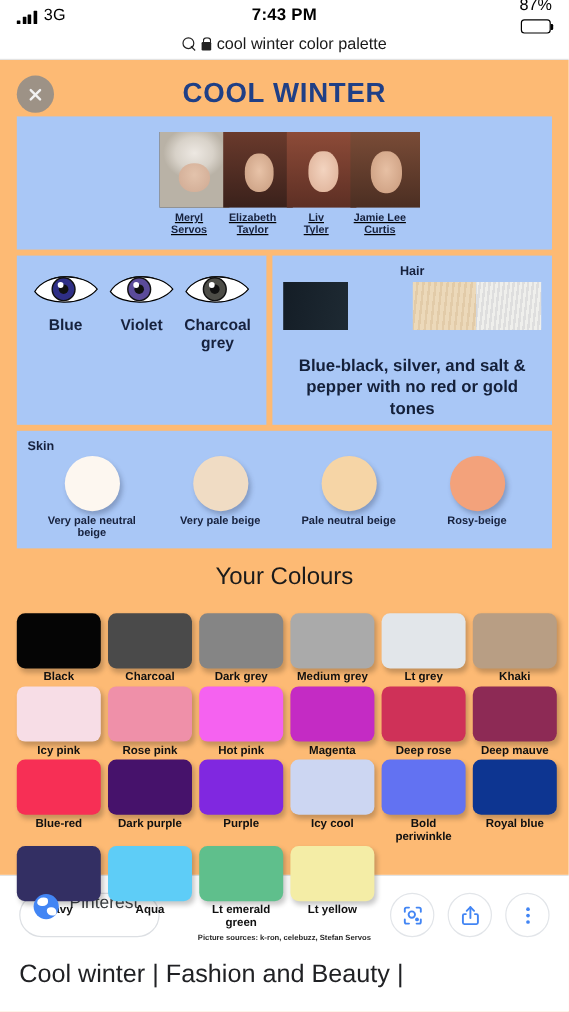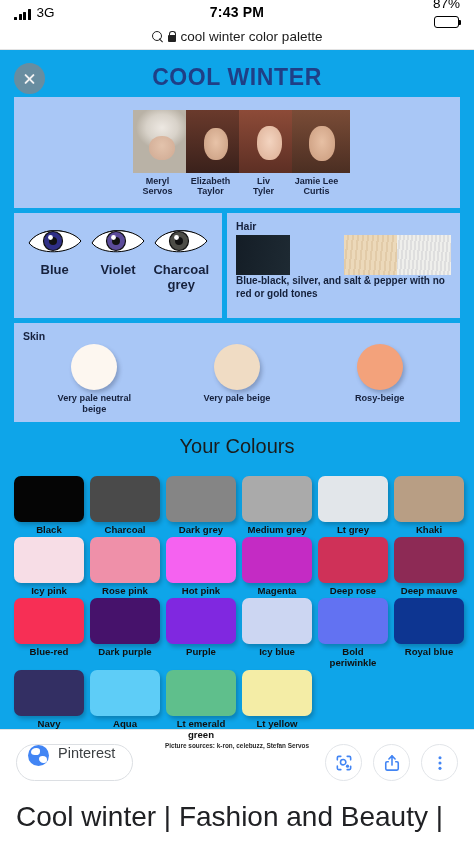--- a/index.html
+++ b/index.html
@@ -46,21 +46,21 @@
     border:1.3px solid #222; border-radius:50%; }
   .ico-search::after { content:""; position:absolute; left:7px; top:7px; width:4.5px; height:1.3px;
     background:#222; transform:rotate(45deg); transform-origin:left center; }
   .ico-lock { width: 8px; height: 11px; position: relative; display: inline-block; }
   .ico-lock::before { content:""; position:absolute; left:1.4px; top:0; width:5px; height:5px;
     border:1.4px solid #222; border-bottom:none; border-radius:3px 3px 0 0; }
   .ico-lock::after { content:""; position:absolute; left:0; top:4px; width:8px; height:7px;
     background:#222; border-radius:1px; }
 
   
-  .imagewrap { position: relative; width: 474px; height: 679px; background:#0ea5e9; }
+  .imagewrap { position: relative; width: 474px; height: 679px; background:#fdba74; }
 
   .closebtn {
     position: absolute; left: 14px; top: 13px; width: 31px; height: 31px;
     border-radius: 50%; background: rgba(130,134,140,.78);
     display: flex; align-items: center; justify-content: center; z-index: 6;
   }
   .closebtn span { position: relative; width: 13px; height: 13px; display:block; }
   .closebtn span::before, .closebtn span::after {
     content:""; position:absolute; left:0; top:5.6px; width:13px; height:2px;
     background:#f2f2f2; border-radius:1px;
@@ -74,21 +74,21 @@
     text-align: center; color: #1f3f86; font-weight: 700;
     font-size: 23px; letter-spacing: .6px; padding: 14px 0 6px;
     font-family: "Liberation Sans", sans-serif;
   }
 
   .panel { background: #a9c7f6; margin: 0 14px 5px; padding: 7px 9px; }
   .panel-label { font-size: 10.5px; font-weight: 700; color: #16213d; margin-bottom: 2px; }
 
   
   .celebs { display: flex; justify-content: center; gap: 4px; padding: 6px 0 4px; }
-  .celeb { width: 49px; }
+  .celeb { width: 49px; text-decoration: underline; }
   .celeb-photo { width: 58px; height: 63px; background: #2b2b2b; position: relative; overflow: hidden; }
   .celeb-name { text-align: center; font-size: 9px; font-weight: 700; color: #16213d;
                 line-height: 1.16; margin-top: 3px; }
 
   
   .ph-meryl { background:
       radial-gradient(ellipse 26px 22px at 50% 28%, #ede8e2 0%, #d8d2c9 60%, #b9b2a6 100%),
       linear-gradient(#1c1c20, #1c1c20); }
   .ph-meryl::after { content:""; position:absolute; left:16px; top:26px; width:26px; height:24px;
       background: radial-gradient(ellipse at 50% 40%, #e3c3ac 0%, #cfa992 100%); border-radius:48%; }
@@ -98,28 +98,28 @@
   .ph-liv { background: linear-gradient(#8d4b38, #5d2f24); }
   .ph-liv::after { content:""; position:absolute; left:18px; top:16px; width:25px; height:34px;
       background: radial-gradient(ellipse at 50% 45%, #f3d4c0 0%, #dcae94 100%); border-radius:46%; }
   .ph-jamie { background: linear-gradient(#7a4c37, #4b2e22); }
   .ph-jamie::after { content:""; position:absolute; left:17px; top:16px; width:26px; height:35px;
       background: radial-gradient(ellipse at 50% 45%, #e7c0a4 0%, #c99a7c 100%); border-radius:46%; }
 
   
   .row2 { display: flex; gap: 5px; margin: 0 14px 5px; }
   .panel-eyes { background:#a9c7f6; width: 208px; padding: 7px 9px 6px; }
-  .panel-hair { background:#a9c7f6; flex: 1; padding: 7px 9px 18px; }
+  .panel-hair { background:#a9c7f6; flex: 1; padding: 7px 9px 4px; text-align: center; }
   .eyes-row { display: flex; justify-content: space-around; align-items: flex-start; margin-top: 4px; }
   .eye-item { text-align: center; width: 63px; }
   .eye-label { font-size: 13px; font-weight: 700; color:#16213d; line-height:1.15; margin-top:1px; }
 
   .hair-swatches { display: flex; height: 40px; margin-top: 3px; }
   .hair-swatches div { flex: 1; }
-  .hair-text { font-size: 10px; font-weight: 700; color:#14203a; line-height: 1.28; margin-top: 0; }
+  .hair-text { font-size: 14px; font-weight: 700; color:#14203a; line-height: 1.28; margin-top: 21px; }
 
   
   .skin-row { display: flex; justify-content: space-around; margin-top: 2px; }
   .skin-item { text-align: center; width: 100px; }
   .skin-dot { width: 46px; height: 46px; border-radius: 50%; margin: 0 auto 3px;
               box-shadow: 2px 3px 4px rgba(40,50,80,.30); }
   .skin-label { font-size: 9.2px; font-weight: 700; color:#16213d; line-height:1.18; }
 
   
   .your-colours { text-align:center; font-size: 20px; color:#1b1b1b; padding: 8px 0 18px;
@@ -141,21 +141,21 @@
   .chip-label { font-size: 14.5px; color:#3c4043; }
   .globe { width: 21px; height: 21px; border-radius:50%; background:#4285f4; position:relative;
            overflow:hidden; }
   .globe::before { content:""; position:absolute; left:3px; top:2.5px; width:9px; height:7px;
       background:#fff; border-radius: 60% 40% 50% 45%; }
   .globe::after { content:""; position:absolute; left:11px; top:11px; width:8px; height:7px;
       background:#fff; border-radius: 45% 55% 40% 60%; }
   .bb-actions { margin-left:auto; display:flex; gap: 11px; }
   .circbtn { width: 37px; height: 37px; border-radius:50%; border:1px solid #e2e5e9;
              display:flex; align-items:center; justify-content:center; }
-  .page-title { font-size: 28px; color:#202124; margin-top: 18px; line-height:1.25;
+  .page-title { font-size: 21px; color:#202124; margin-top: 18px; line-height:1.25;
                 white-space: nowrap; }
 </style>
 </head>
 <body>
 
 <div class="statusbar">
   <div class="sb-left">
     <span class="signal">
       <i></i>
         <i></i>
@@ -278,20 +278,24 @@
       <div class="skin-row">
         <div class="skin-item">
           <div class="skin-dot" style="background:#fdf7f0"></div>
           <div class="skin-label">Very pale neutral beige</div>
         </div>
         <div class="skin-item">
           <div class="skin-dot" style="background:#f0dcc4"></div>
           <div class="skin-label">Very pale beige</div>
         </div>
         <div class="skin-item">
+          <div class="skin-dot" style="background:#f6d5a6"></div>
+          <div class="skin-label">Pale neutral beige</div>
+        </div>
+        <div class="skin-item">
           <div class="skin-dot" style="background:#f3a27b"></div>
           <div class="skin-label">Rosy-beige</div>
         </div>
       </div>
     </div>
 
     <div class="your-colours">Your Colours</div>
 
     <div class="sw-grid">
       <div class="sw-row">
@@ -356,21 +360,21 @@
         <div class="sw-cell">
           <div class="sw-box" style="background:#46126b"></div>
           <div class="sw-name">Dark purple</div>
         </div>
         <div class="sw-cell">
           <div class="sw-box" style="background:#8028e0"></div>
           <div class="sw-name">Purple</div>
         </div>
         <div class="sw-cell">
           <div class="sw-box" style="background:#ccd6f2"></div>
-          <div class="sw-name">Icy blue</div>
+          <div class="sw-name">Icy cool</div>
         </div>
         <div class="sw-cell">
           <div class="sw-box" style="background:#6272f2"></div>
           <div class="sw-name">Bold periwinkle</div>
         </div>
         <div class="sw-cell">
           <div class="sw-box" style="background:#0d3591"></div>
           <div class="sw-name">Royal blue</div>
         </div>
       </div>

